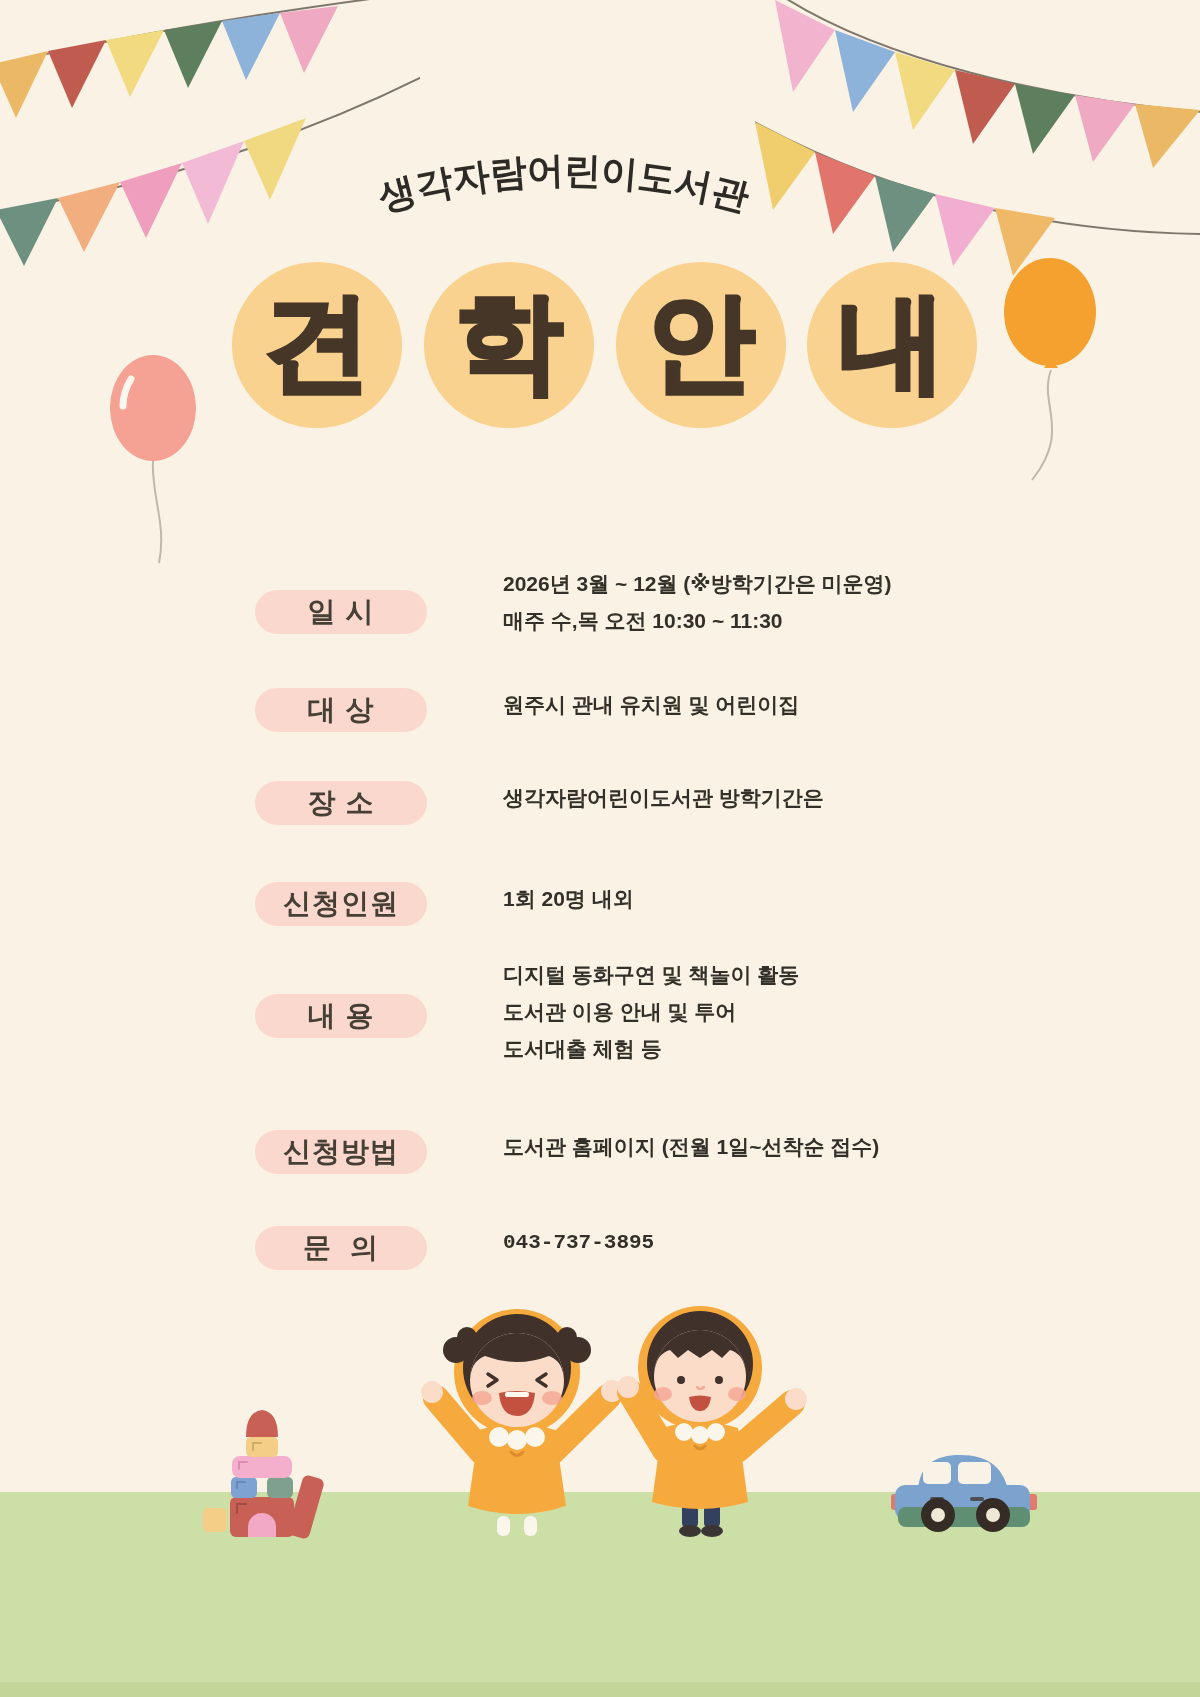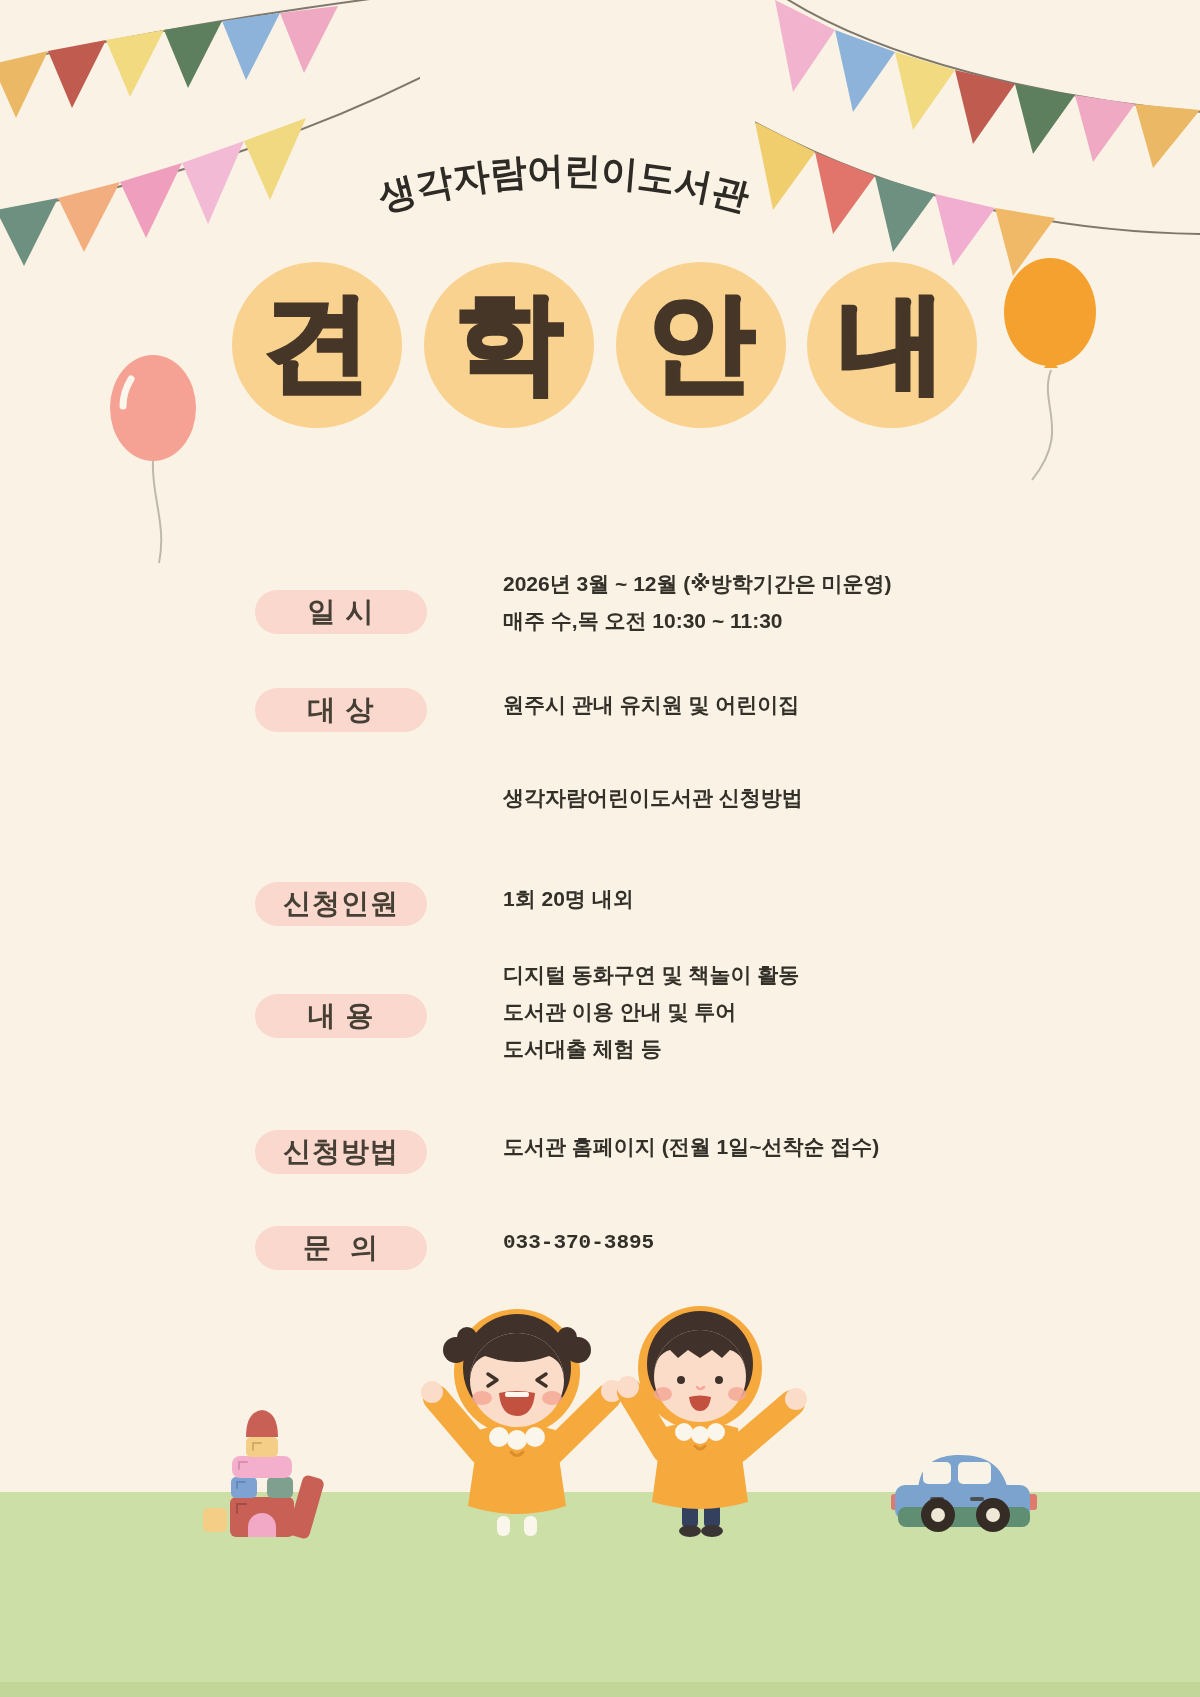--- a/index.html
+++ b/index.html
@@ -161,22 +161,25 @@
   <div class="row" style="top:660px;">
     <div class="pill">
       <span>대 상</span>
     </div>
     <div class="vals">
       <div class="vline">원주시 관내 유치원 및 어린이집</div>
     </div>
   </div>
 
   <div class="row" style="top:753px;">
-    <div class="vals">
-      <div class="vline">생각자람어린이도서관 신청방법</div>
+    <div class="pill">
+      <span>장 소</span>
+    </div>
+    <div class="vals">
+      <div class="vline">생각자람어린이도서관 방학기간은</div>
     </div>
   </div>
 
   <div class="row" style="top:854px;">
     <div class="pill">
       <span>신청인원</span>
     </div>
     <div class="vals">
       <div class="vline">1회 20명 내외</div>
     </div>
@@ -200,21 +203,21 @@
     <div class="vals">
       <div class="vline">도서관 홈페이지 (전월 1일~선착순 접수)</div>
     </div>
   </div>
 
   <div class="row" style="top:1198px;font-family:Liberation Mono, monospace;">
     <div class="pill">
       <span>문 의</span>
     </div>
     <div class="vals">
-      <div class="vline">033-370-3895</div>
+      <div class="vline">043-737-3895</div>
     </div>
   </div>
 
   <div class="grass"></div>
   <div class="grass-dark"></div>
 
   <svg class="abs" style="left:155px;top:1400px;" width="200" height="150" viewBox="0 0 200 150">
     <rect x="140" y="76" width="22" height="62" rx="6" transform="rotate(16 151 107)" style="fill:var(--c-block_red);"></rect>
     <rect x="48" y="108" width="24" height="24" rx="5" style="fill:var(--c-block_yellow);"></rect>
     <rect x="75" y="97" width="64" height="40" rx="6" style="fill:var(--c-block_red);"></rect>

